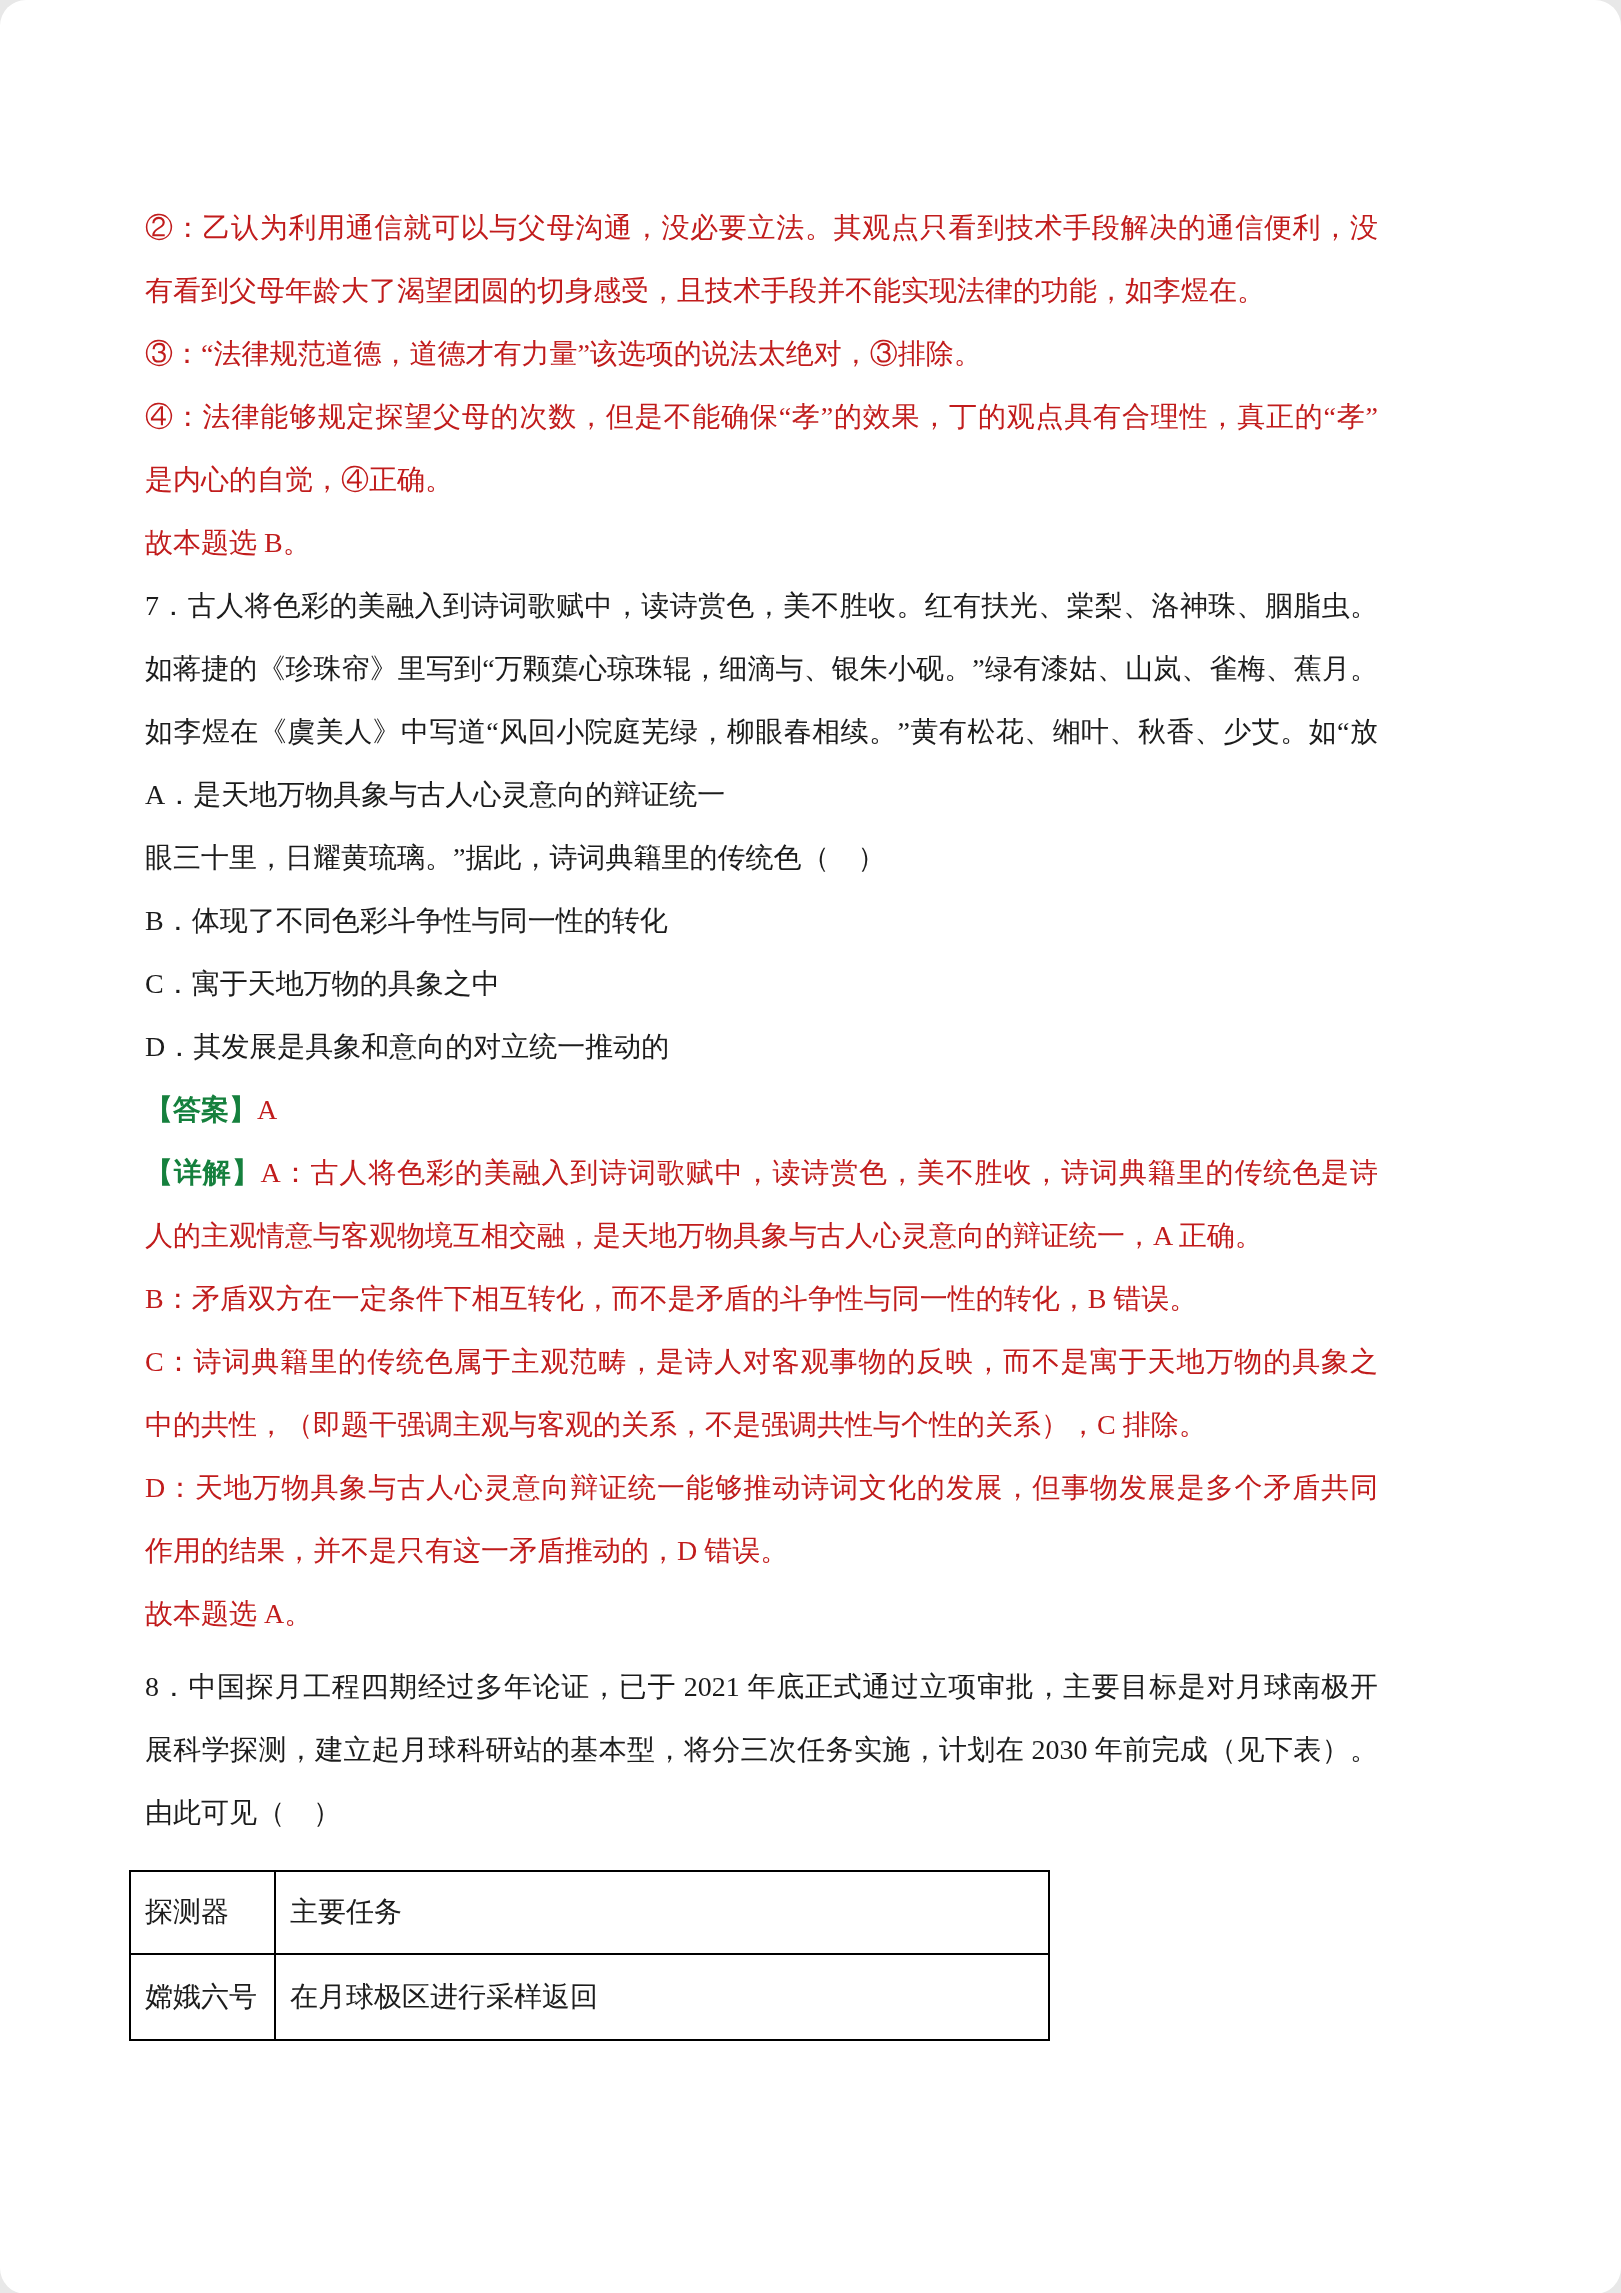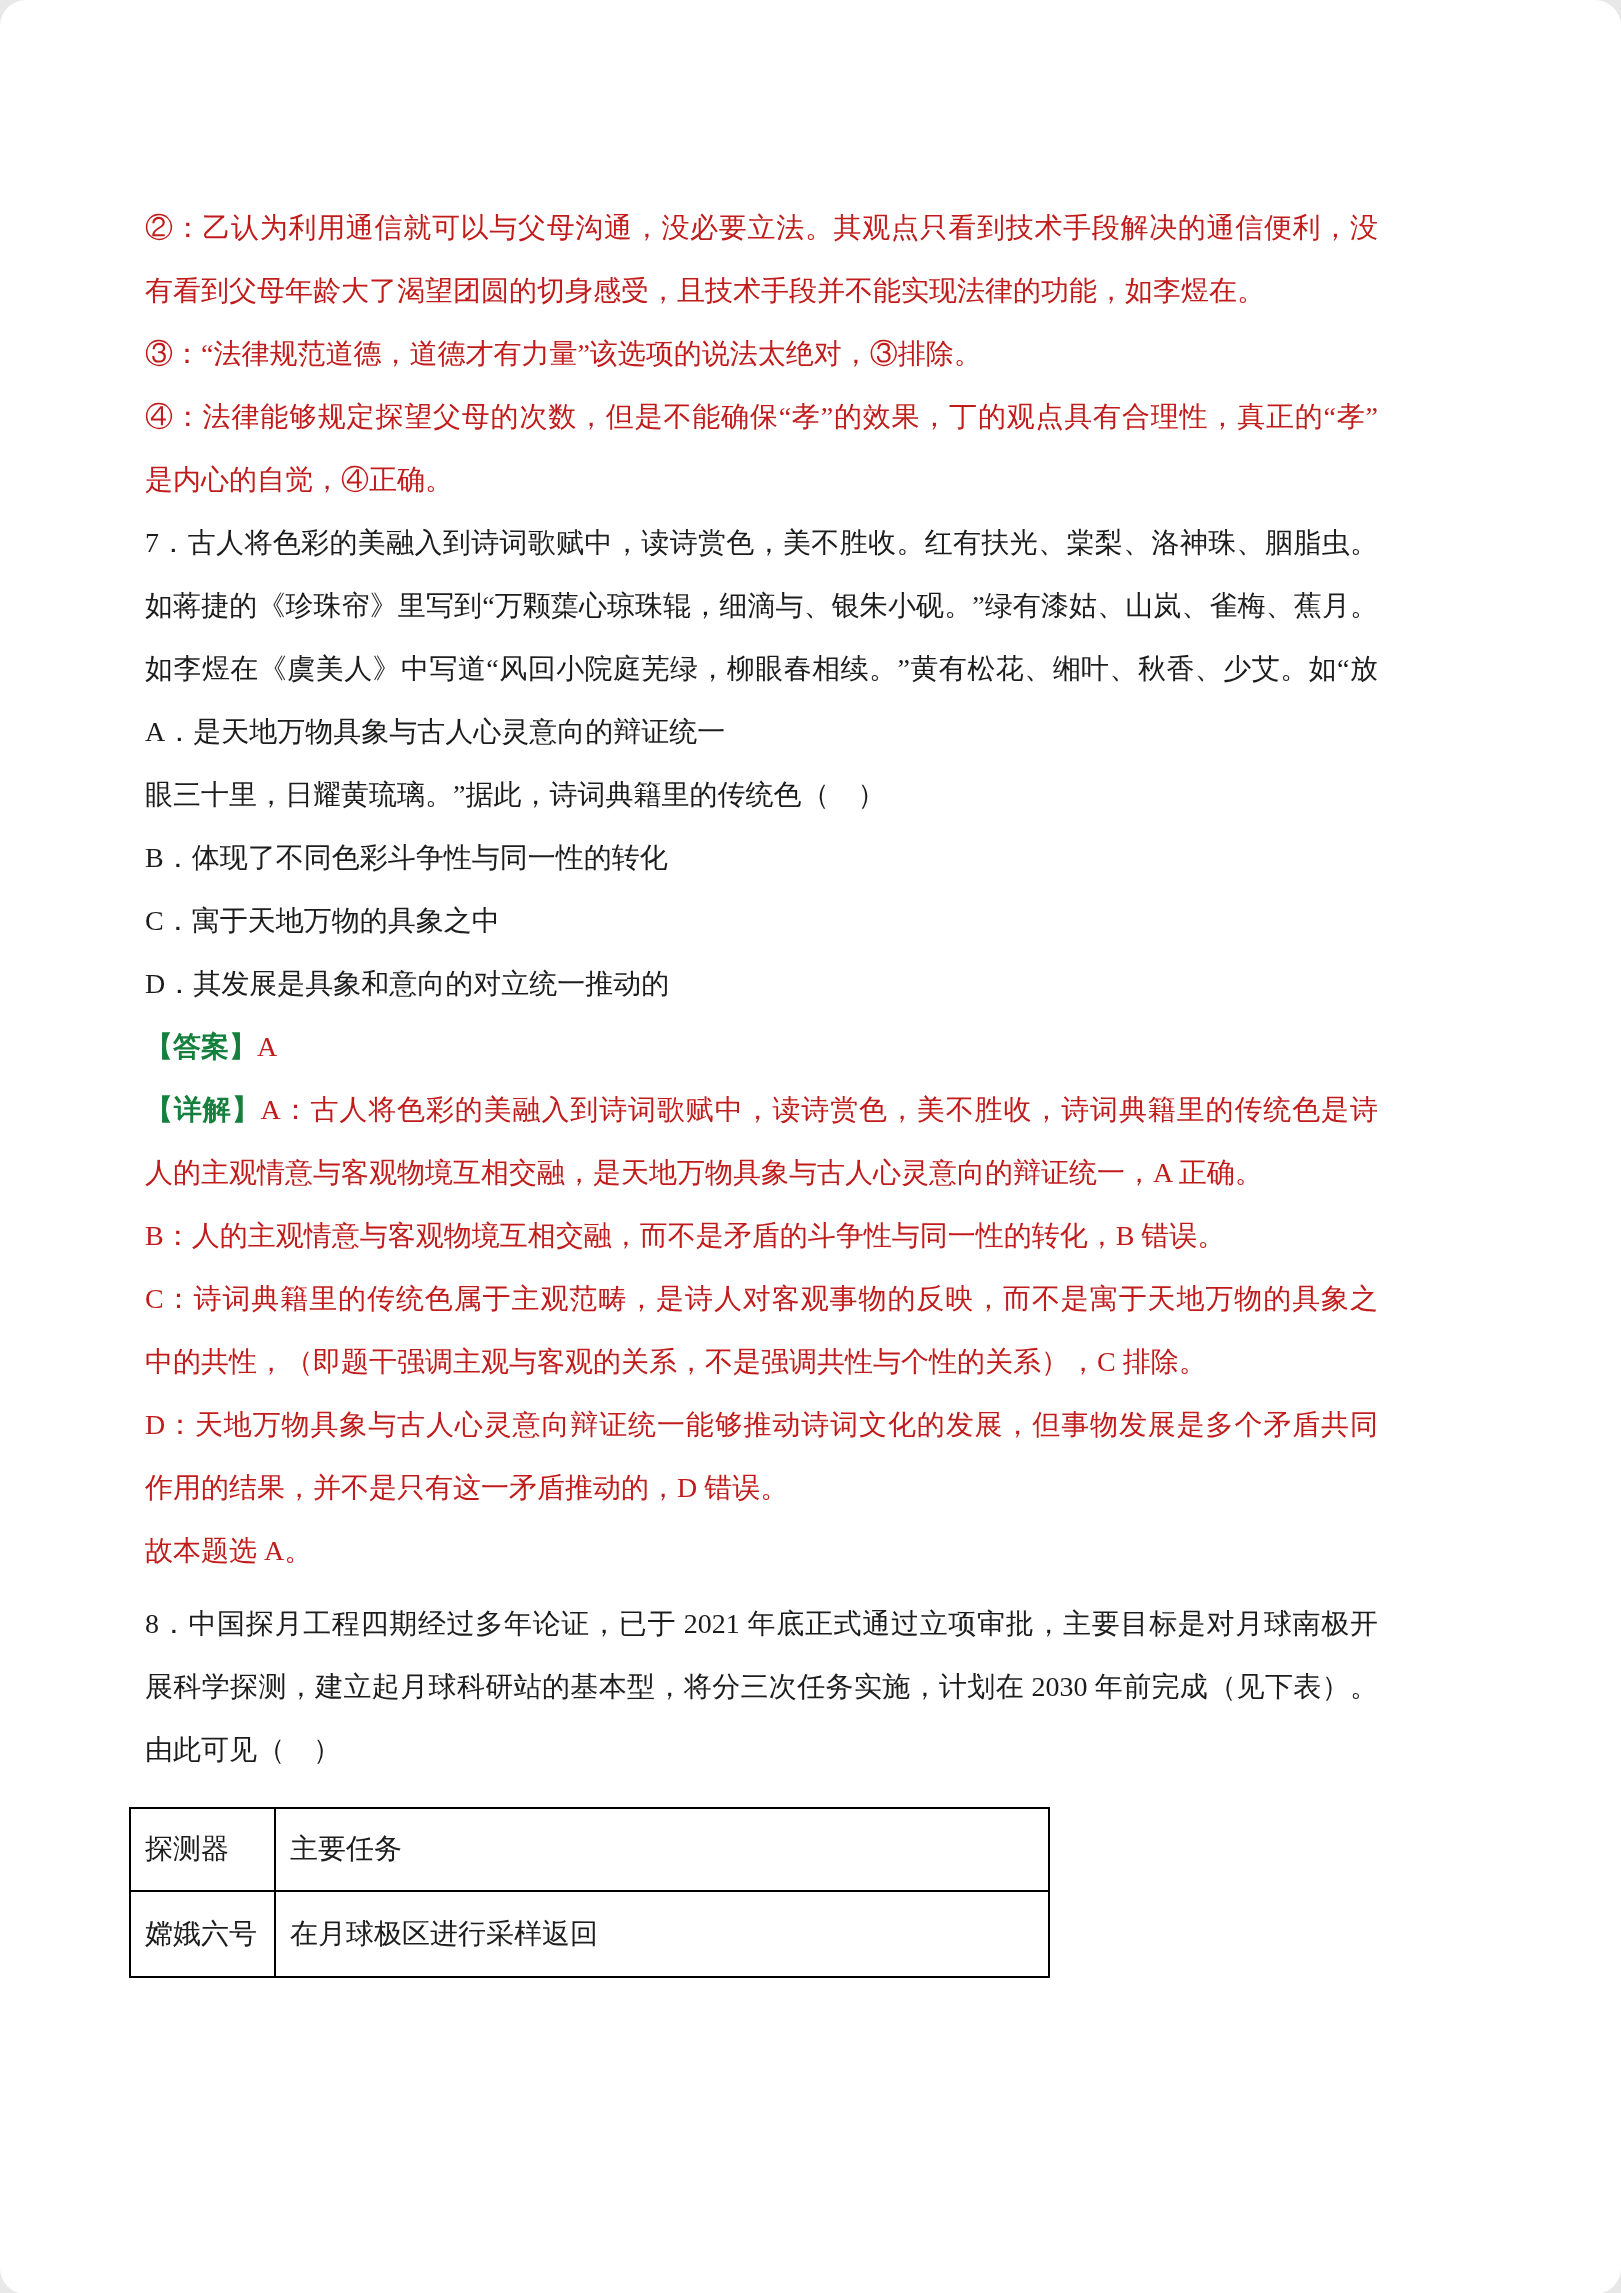--- a/index.html
+++ b/index.html
@@ -53,36 +53,37 @@
 <body>
 
 <div class="page">
   <div class="content">
 
     <div class="ln red full">②：乙认为利用通信就可以与父母沟通，没必要立法。其观点只看到技术手段解决的通信便利，没</div>
     <div class="ln red">有看到父母年龄大了渴望团圆的切身感受，且技术手段并不能实现法律的功能，如李煜在。</div>
     <div class="ln red">③：“法律规范道德，道德才有力量”该选项的说法太绝对，③排除。</div>
     <div class="ln red full">④：法律能够规定探望父母的次数，但是不能确保“孝”的效果，丁的观点具有合理性，真正的“孝”</div>
     <div class="ln red">是内心的自觉，④正确。</div>
+    <div class="ln red">故本题选 B。</div>
 
     <div class="ln blk full">7．古人将色彩的美融入到诗词歌赋中，读诗赏色，美不胜收。红有扶光、棠梨、洛神珠、胭脂虫。</div>
     <div class="ln blk full">如蒋捷的《珍珠帘》里写到“万颗蕖心琼珠辊，细滴与、银朱小砚。”绿有漆姑、山岚、雀梅、蕉月。</div>
     <div class="ln blk full">如李煜在《虞美人》中写道“风回小院庭芜绿，柳眼春相续。”黄有松花、缃叶、秋香、少艾。如“放</div>
     <div class="ln blk">A．是天地万物具象与古人心灵意向的辩证统一</div>
 
     <div class="ln blk">眼三十里，日耀黄琉璃。”据此，诗词典籍里的传统色（　）</div>
     <div class="ln blk">B．体现了不同色彩斗争性与同一性的转化</div>
     <div class="ln blk">C．寓于天地万物的具象之中</div>
     <div class="ln blk">D．其发展是具象和意向的对立统一推动的</div>
 
     <div class="ln red"><span class="lbl">【答案】</span><span>A</span></div>
 
     <div class="ln red full"><span class="lbl">【详解】</span><span>A：古人将色彩的美融入到诗词歌赋中，读诗赏色，美不胜收，诗词典籍里的传统色是诗</span></div>
     <div class="ln red">人的主观情意与客观物境互相交融，是天地万物具象与古人心灵意向的辩证统一，A 正确。</div>
-    <div class="ln red">B：人的主观情意与客观物境互相交融，而不是矛盾的斗争性与同一性的转化，B 错误。</div>
+    <div class="ln red">B：矛盾双方在一定条件下相互转化，而不是矛盾的斗争性与同一性的转化，B 错误。</div>
     <div class="ln red full">C：诗词典籍里的传统色属于主观范畴，是诗人对客观事物的反映，而不是寓于天地万物的具象之</div>
     <div class="ln red">中的共性，（即题干强调主观与客观的关系，不是强调共性与个性的关系），C 排除。</div>
     <div class="ln red full">D：天地万物具象与古人心灵意向辩证统一能够推动诗词文化的发展，但事物发展是多个矛盾共同</div>
     <div class="ln red">作用的结果，并不是只有这一矛盾推动的，D 错误。</div>
     <div class="ln red">故本题选 A。</div>
 
     <div class="ln blk full gap-before">8．中国探月工程四期经过多年论证，已于 2021 年底正式通过立项审批，主要目标是对月球南极开</div>
     <div class="ln blk full">展科学探测，建立起月球科研站的基本型，将分三次任务实施，计划在 2030 年前完成（见下表）。</div>
     <div class="ln blk">由此可见（　）</div>
 

